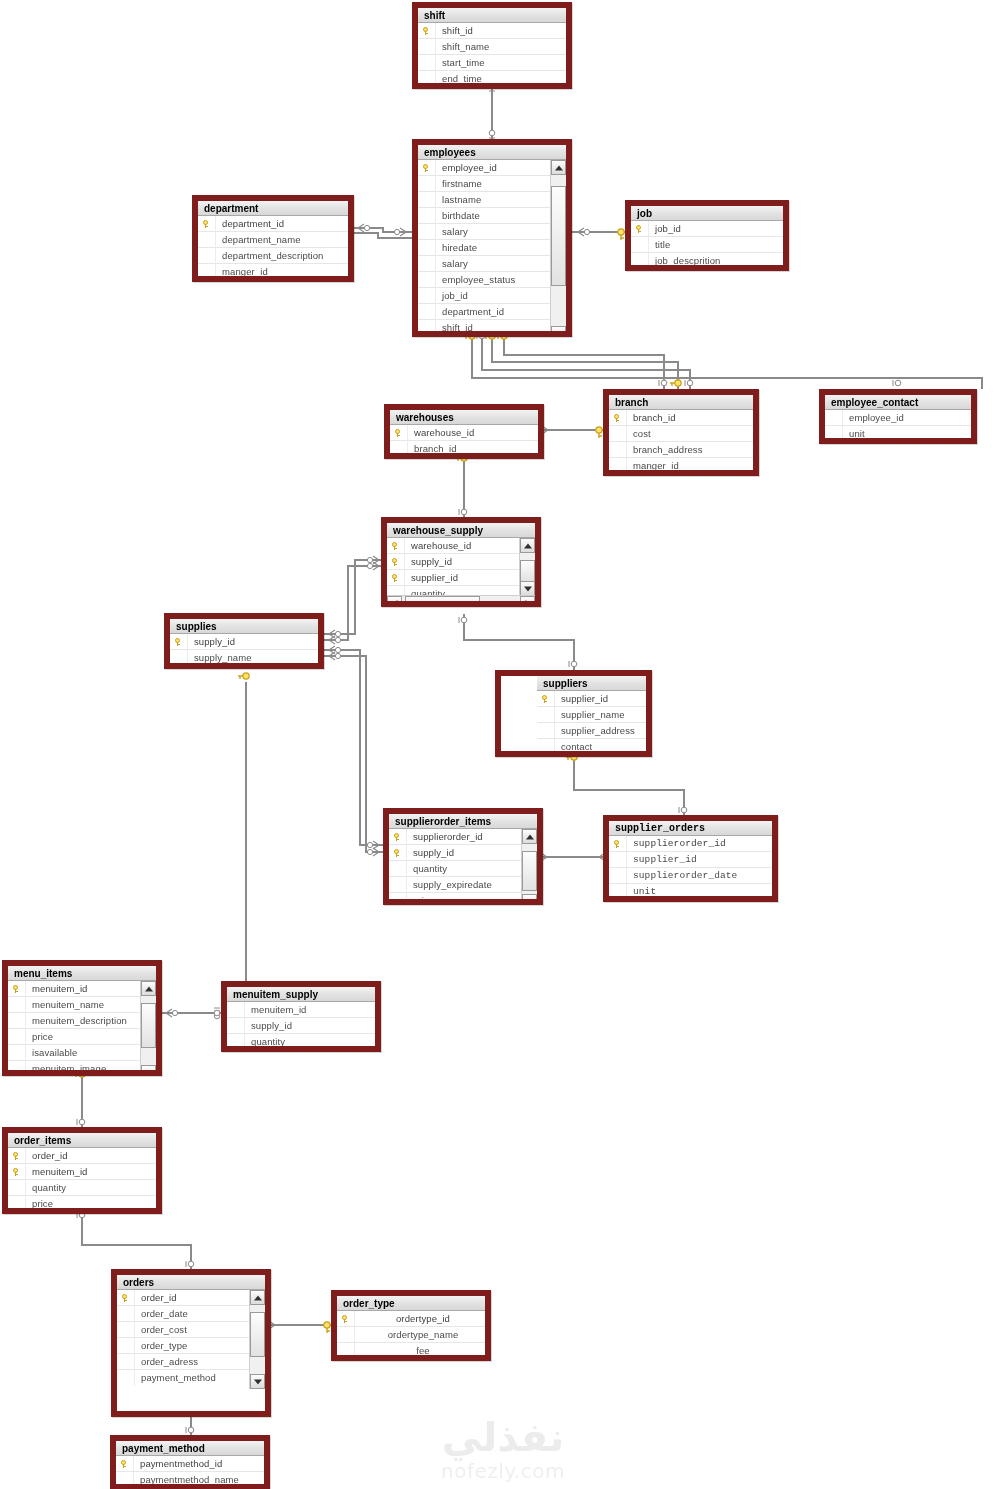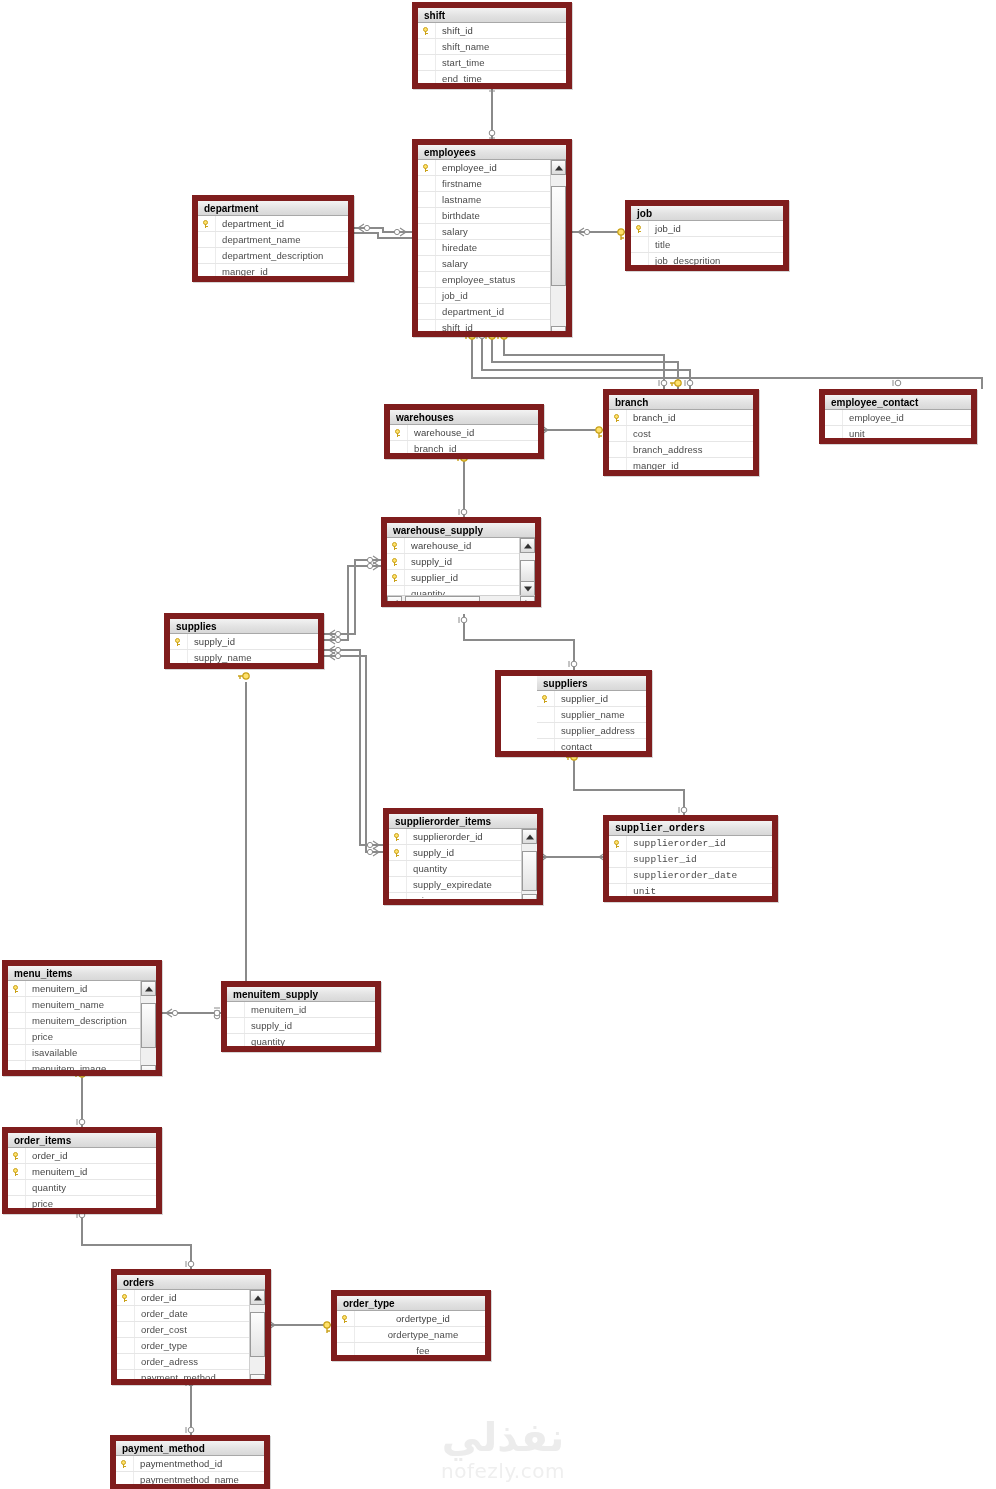--- a/index.html
+++ b/index.html
@@ -929,21 +929,21 @@
               <span class="colgap"></span>
               <span class="fname">quantity</span>
             </div>
             <div class="row">
               <span class="colgap"></span>
               <span class="fname">price</span>
             </div>
           </div>
         </div>
       </div>
-      <div class="entity" style="left: 111px; top: 1269px; width: 160px; height: 116px;">
+      <div class="entity" style="left: 111px; top: 1269px; width: 160px; height: 148px;">
         <div class="entity-title">orders</div>
         <div class="entity-body" style="height: 99px; overflow: hidden;">
           <div style="position: absolute; left: 0px; top: 0px; right: 15px;">
             <div class="row pk">
               <span class="colgap"></span>
               <span class="keyicon">
                 <span class="kring"></span>
                 <span class="kstem"></span>
                 <span class="ktooth"></span>
               </span>

